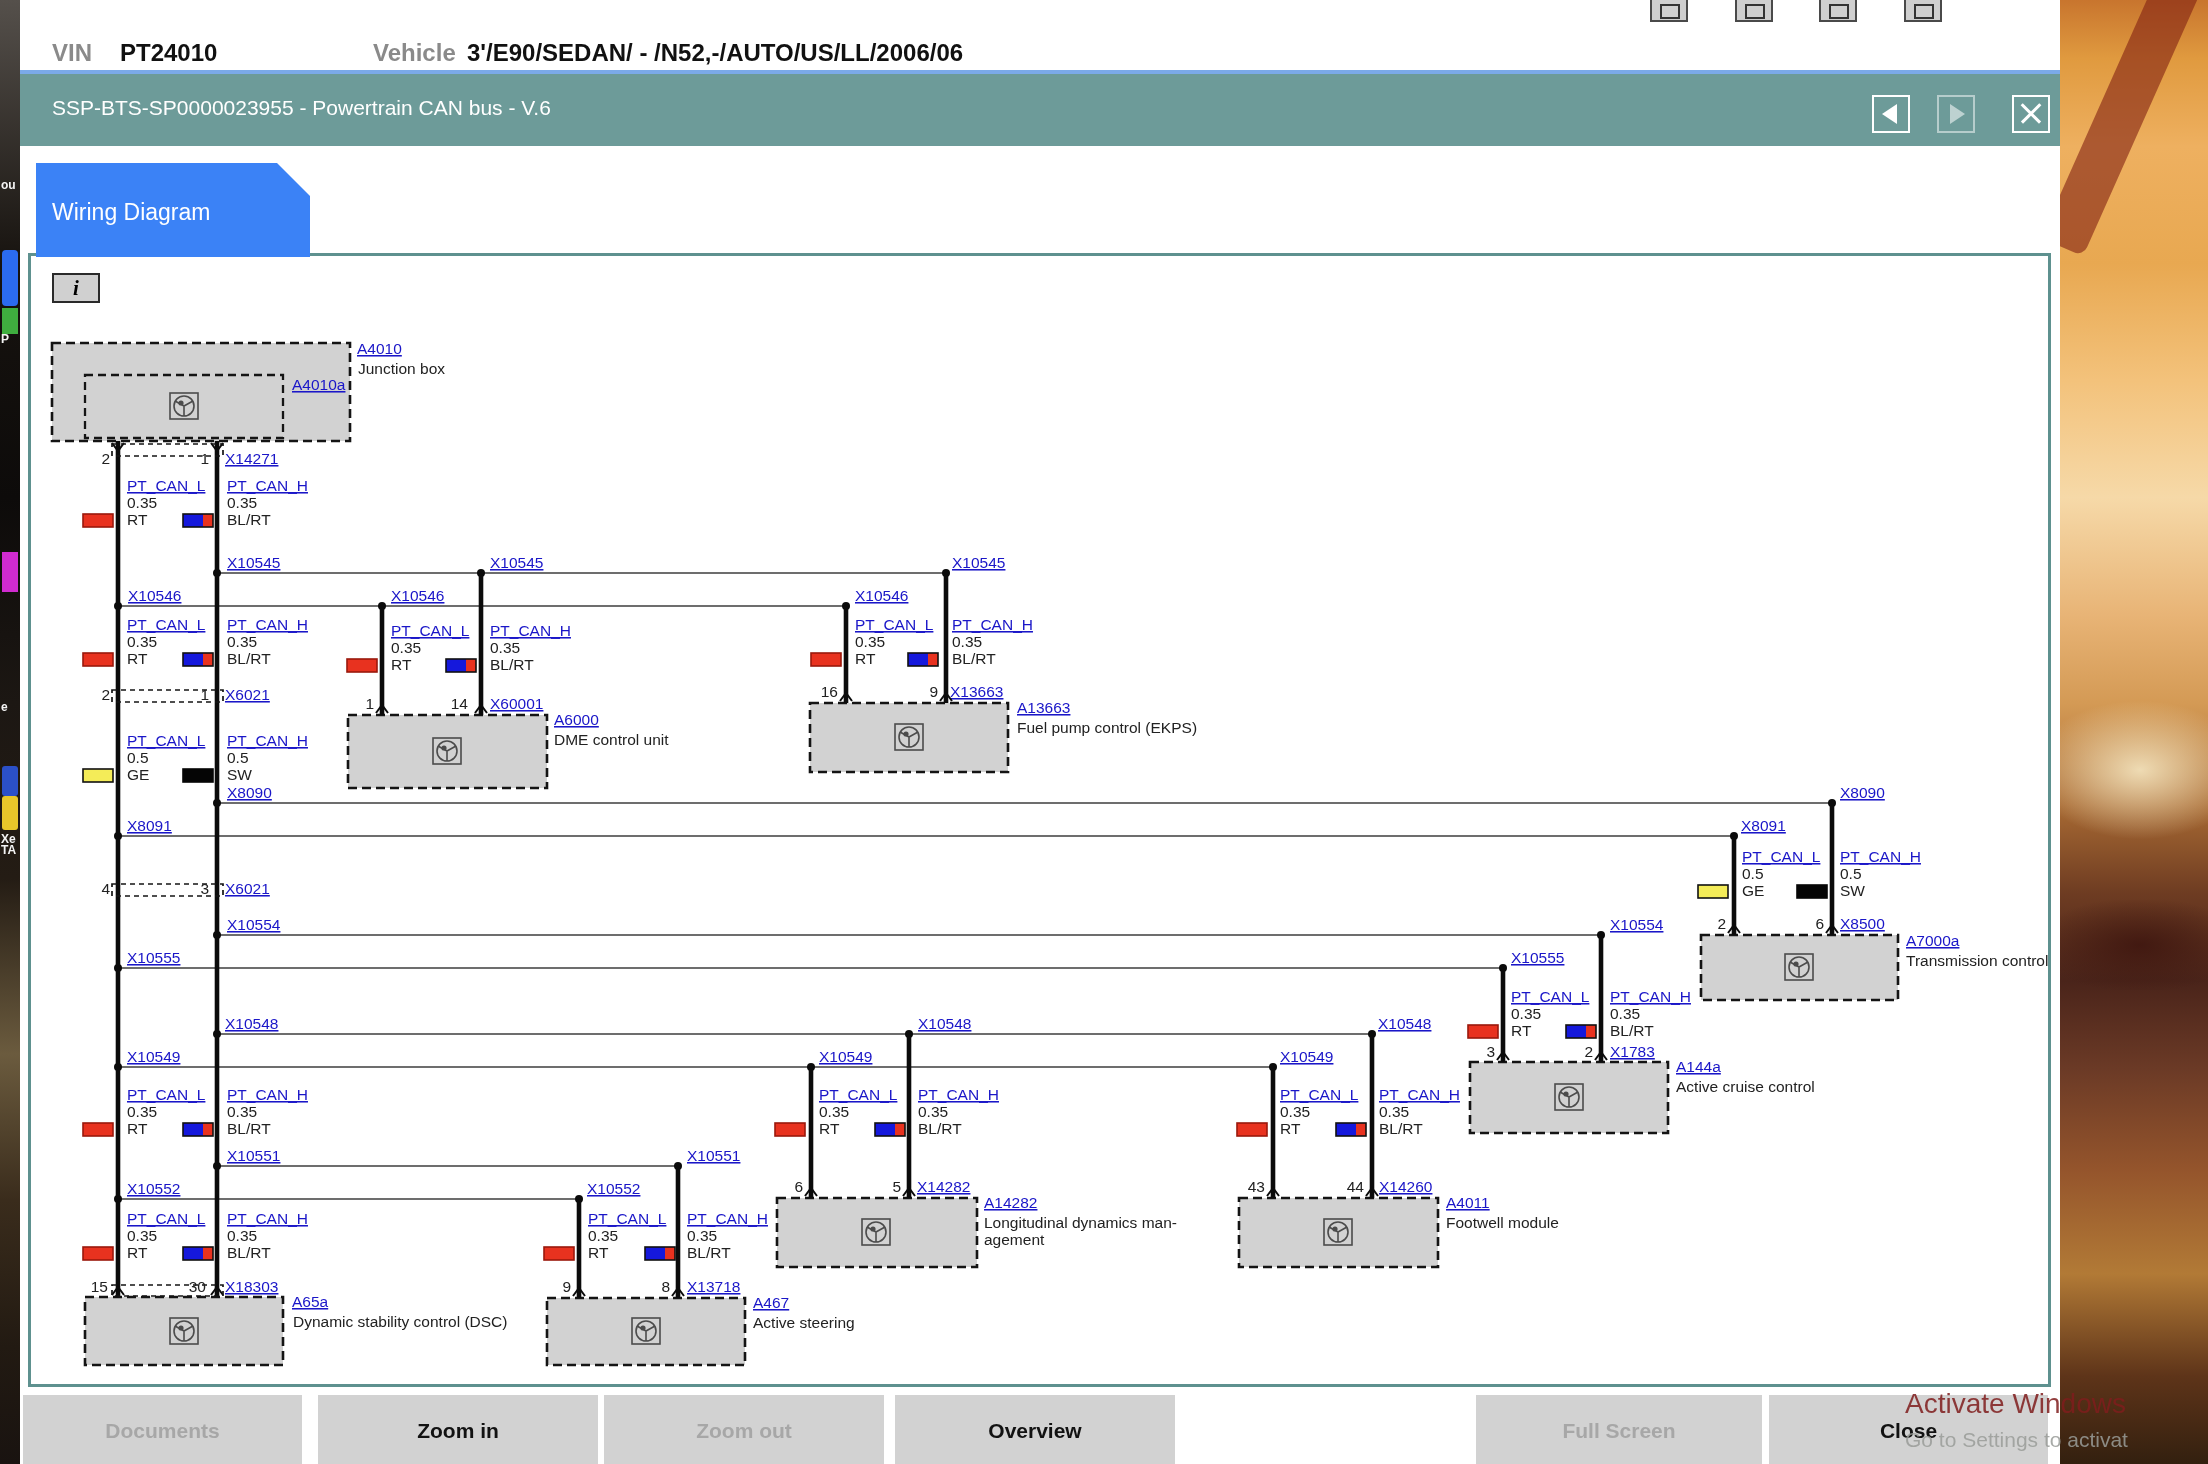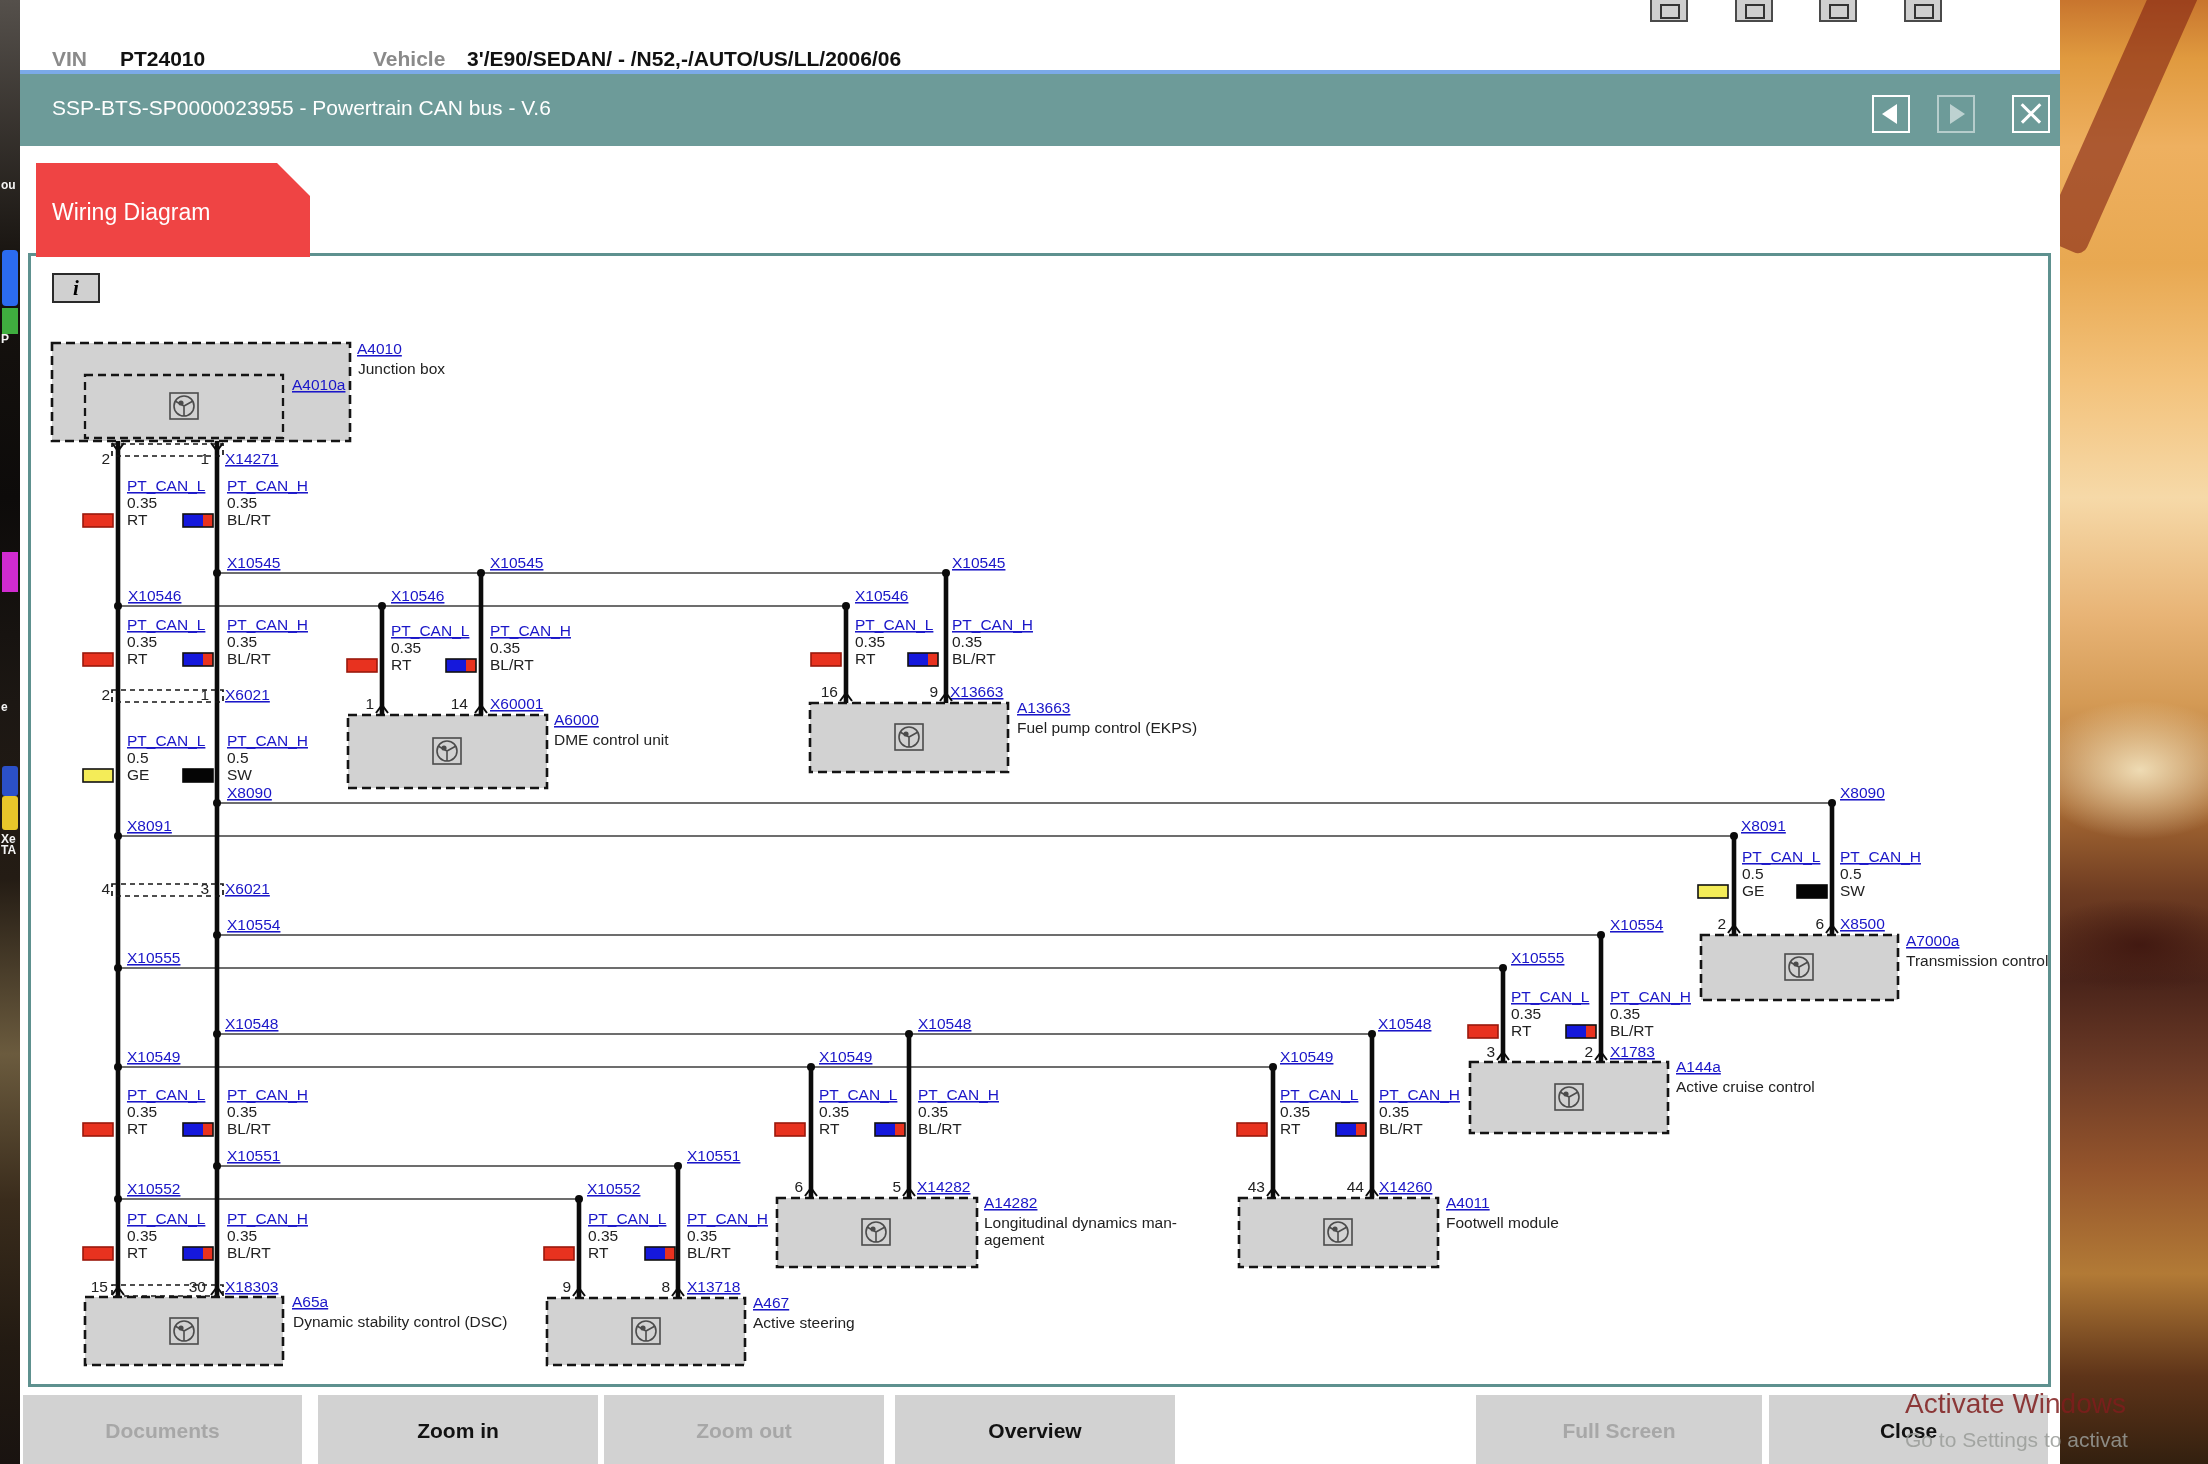--- a/index.html
+++ b/index.html
@@ -14,34 +14,34 @@
     background:linear-gradient(180deg,#c8752e 0%,#e09a3f 4%,#eeb060 10%,#e8a851 18%,#f3c27b 26%,#f6d9a8 34%,#e8b476 42%,#d49a55 48%,#a86a33 55%,#6e3c22 61%,#4a241a 67%,#6b3a26 73%,#95552c 80%,#b27a36 87%,#5e3419 94%,#33200f 100%);}
   .ph1{position:absolute;left:40px;top:-40px;width:46px;height:300px;background:rgba(128,32,18,.6);transform:rotate(24deg);border-radius:10px;}
   .ph2{position:absolute;left:-30px;top:700px;width:220px;height:140px;background:radial-gradient(ellipse at 50% 50%,rgba(248,236,200,.85),rgba(90,40,24,0) 70%);}
   .ph3{position:absolute;left:-20px;top:900px;width:200px;height:90px;background:radial-gradient(ellipse at 50% 50%,rgba(60,20,14,.8),rgba(60,20,14,0) 75%);}
   
   #app{position:absolute;left:20px;top:0;width:2040px;height:1464px;background:#fff;z-index:1;}
   #titlebar{position:absolute;left:20px;top:0;width:2040px;height:23px;background:#cfcfcf;overflow:hidden;z-index:3;}
   #apptitle{position:absolute;left:30px;top:-16px;font-size:37px;font-weight:bold;color:#111;letter-spacing:1px;white-space:nowrap;}
   .win-ic{position:absolute;top:-12px;width:38px;height:34px;border:2px solid #4a4a4a;box-sizing:border-box;background:#cfcfcf;}
   .win-ic i{position:absolute;left:8px;top:14px;width:16px;height:11px;border:2px solid #333;}
-  #vinbar{position:absolute;left:20px;top:34px;width:2040px;height:47px;background:#fff;z-index:3;font-weight:bold;font-size:21px;}
+  #vinbar{position:absolute;left:20px;top:26px;width:2040px;height:47px;background:#fff;z-index:3;font-weight:bold;font-size:24px;}
   #vinbar span{position:absolute;top:13px;white-space:nowrap;}
   .glabel{color:#8a8a8a;}
   .gval{color:#111;}
   #blueline{position:absolute;left:20px;top:70px;width:2040px;height:4px;background:#7baae8;z-index:3;}
   #docbar{position:absolute;left:20px;top:74px;width:2040px;height:72px;background:#6d9b99;z-index:3;}
   #doctitle{position:absolute;left:32px;top:22px;color:#fff;font-weight:normal;font-size:21px;white-space:nowrap;}
   .navbtn{position:absolute;top:21px;width:38px;height:38px;border:2px solid #fff;box-sizing:border-box;}
   .navbtn.disabled{border-color:rgba(255,255,255,.5);}
   .back-icon b{position:absolute;left:8px;top:7px;width:0;height:0;border-top:10px solid transparent;border-bottom:10px solid transparent;border-right:15px solid #fff;}
   .forward-icon b{position:absolute;left:11px;top:7px;width:0;height:0;border-top:10px solid transparent;border-bottom:10px solid transparent;border-left:15px solid rgba(255,255,255,.55);}
   .close-icon b,.close-icon s{position:absolute;left:4px;top:15px;width:26px;height:2.6px;background:#fff;}
   .close-icon b{transform:rotate(45deg);} .close-icon s{transform:rotate(-45deg);}
-  #tab{position:absolute;left:36px;top:163px;width:274px;height:94px;background:#ef4444;z-index:4;
+  #tab{position:absolute;left:36px;top:163px;width:274px;height:94px;background:#3b82f6;z-index:4;
        clip-path:polygon(0 0,calc(100% - 33px) 0,100% 33px,100% 100%,0 100%);}
   #tab span{position:absolute;left:16px;top:36px;color:#fff;font-size:23px;}
   #frame{position:absolute;left:28px;top:253px;width:2017px;height:1128px;border:3px solid #5e918f;background:#fff;z-index:2;}
   #infobtn{position:absolute;left:52px;top:273px;width:48px;height:30px;background:#d0d0d0;border:2px solid #2a2a2a;box-sizing:border-box;z-index:6;text-align:center;}
   #infobtn span{font-family:"Liberation Serif",serif;font-weight:bold;font-style:italic;font-size:21px;line-height:26px;color:#000;}
   #dsvg{position:absolute;left:0;top:0;width:2208px;height:1464px;z-index:5;pointer-events:none;}
   
   .t{font-family:"Liberation Sans",sans-serif;font-size:15.5px;}
   .bl{fill:#1a16c8;text-decoration:underline;}
   .dk{fill:#222;}

